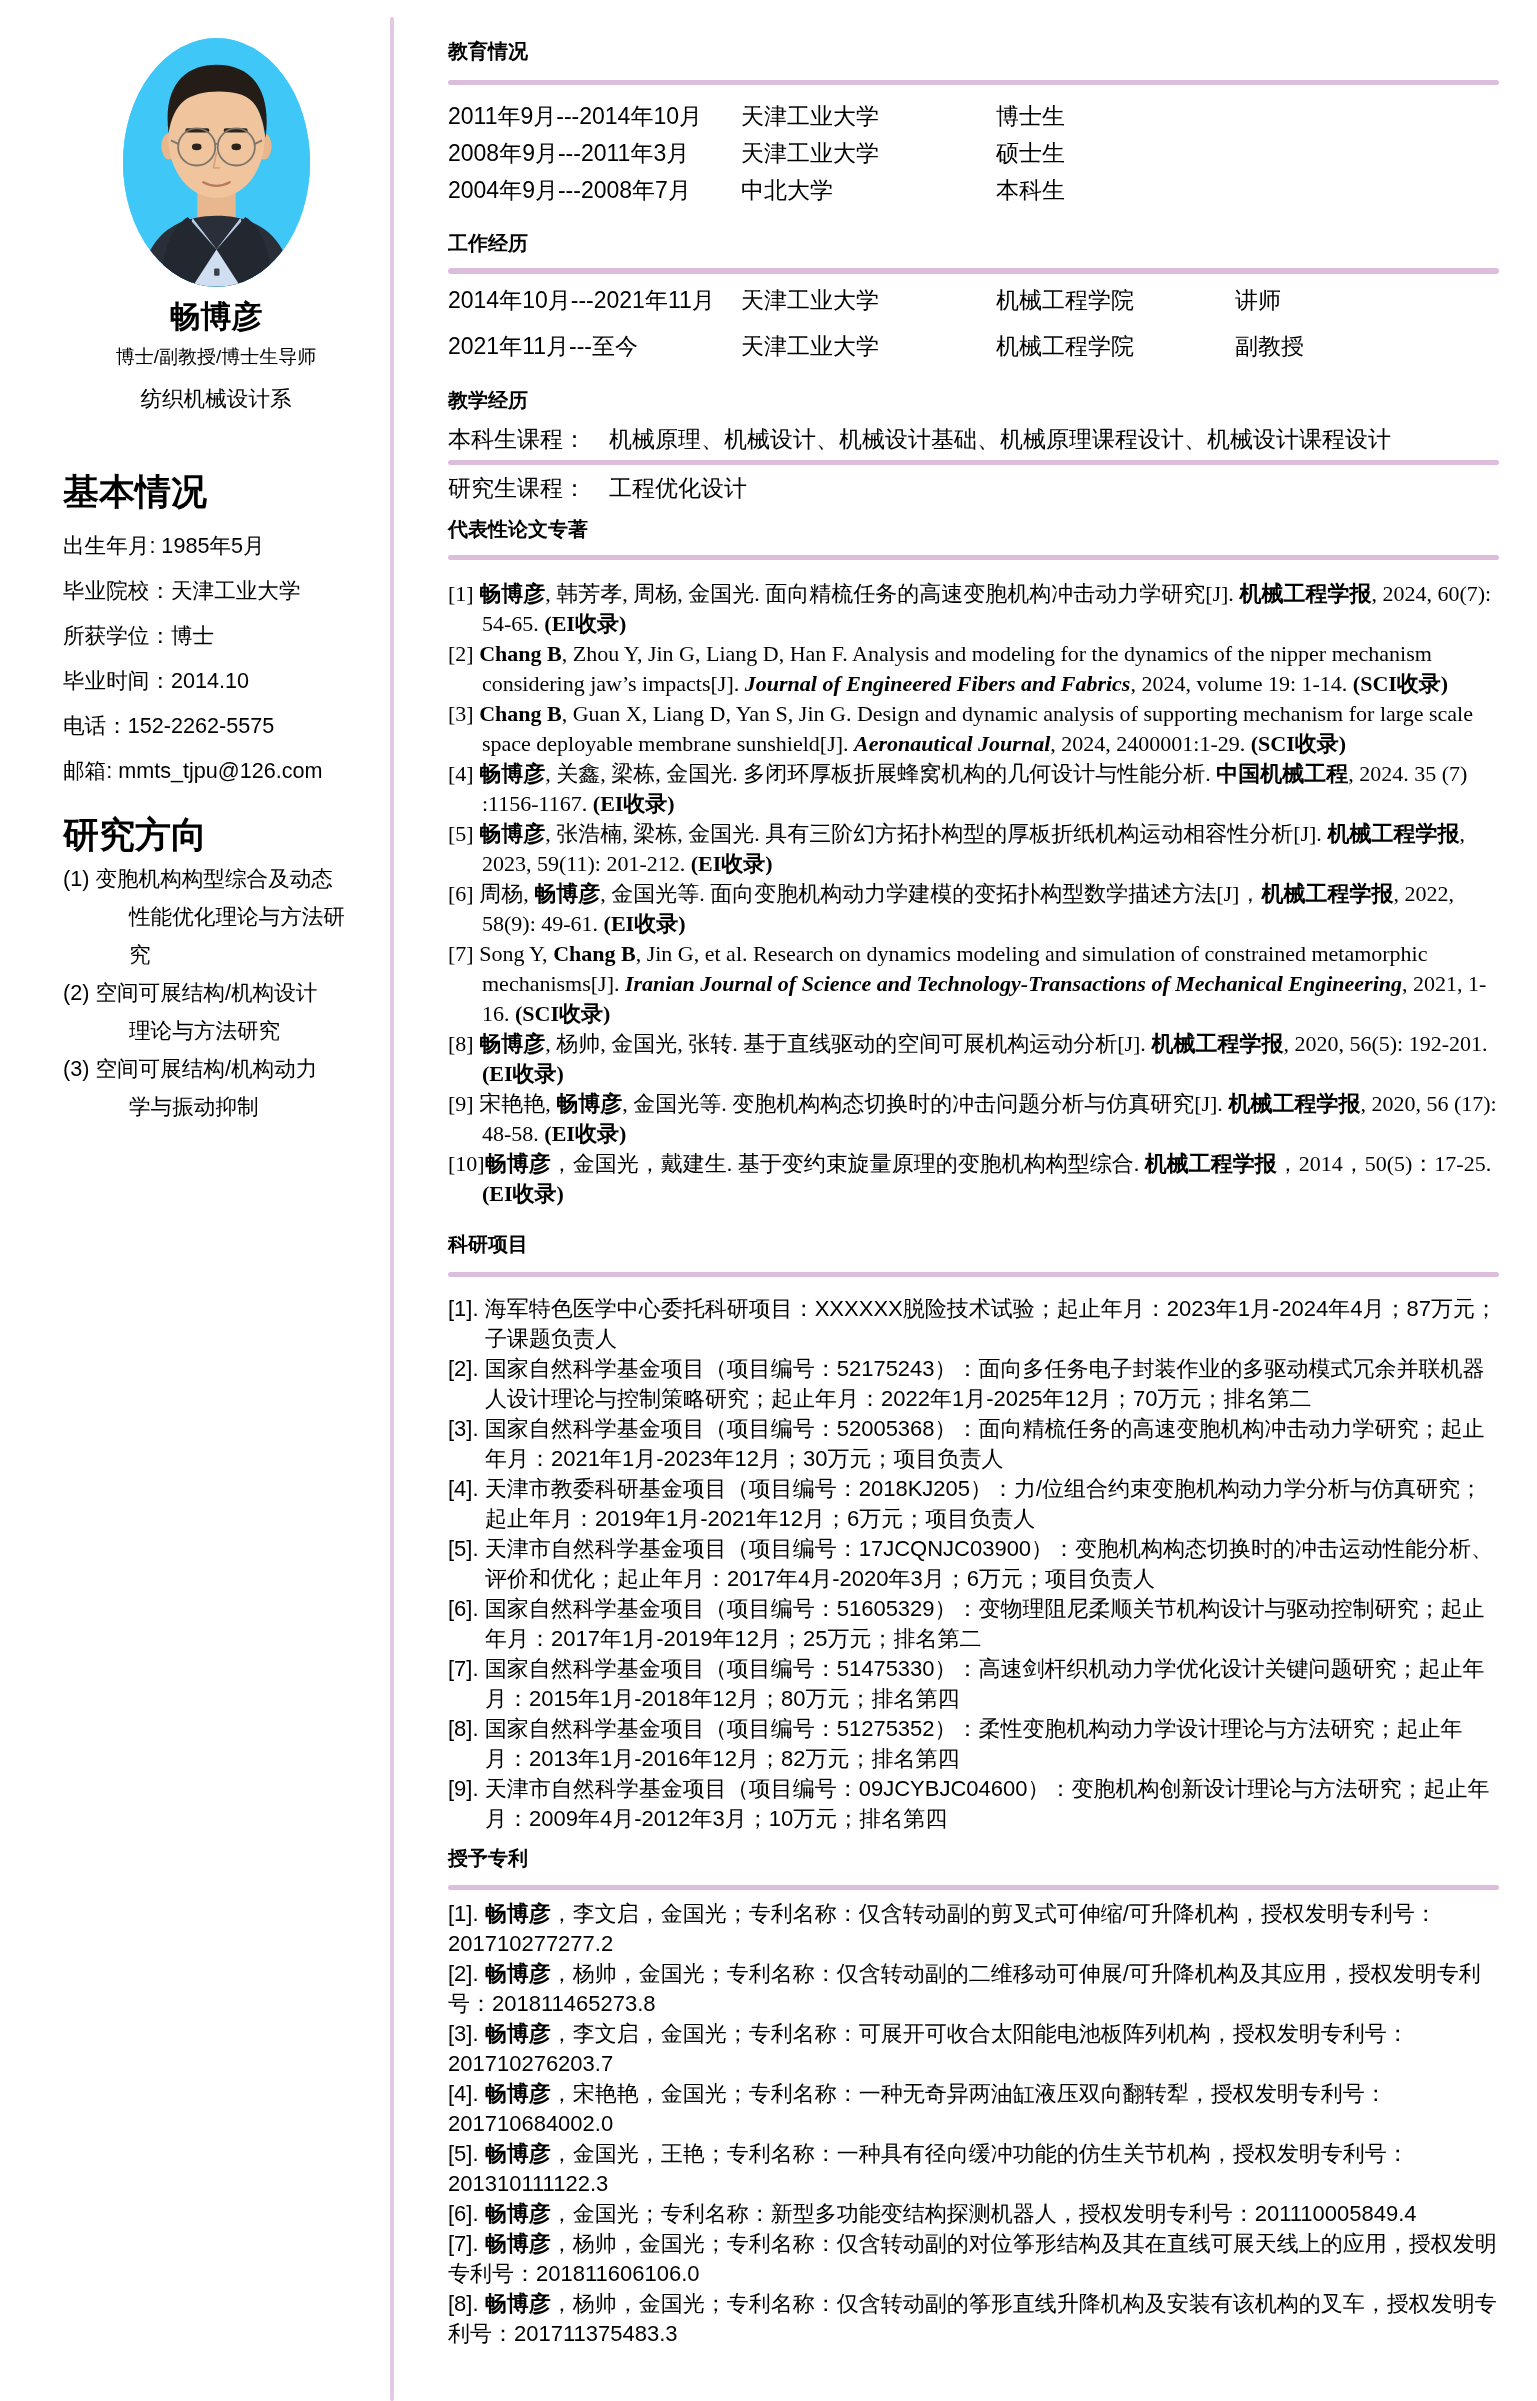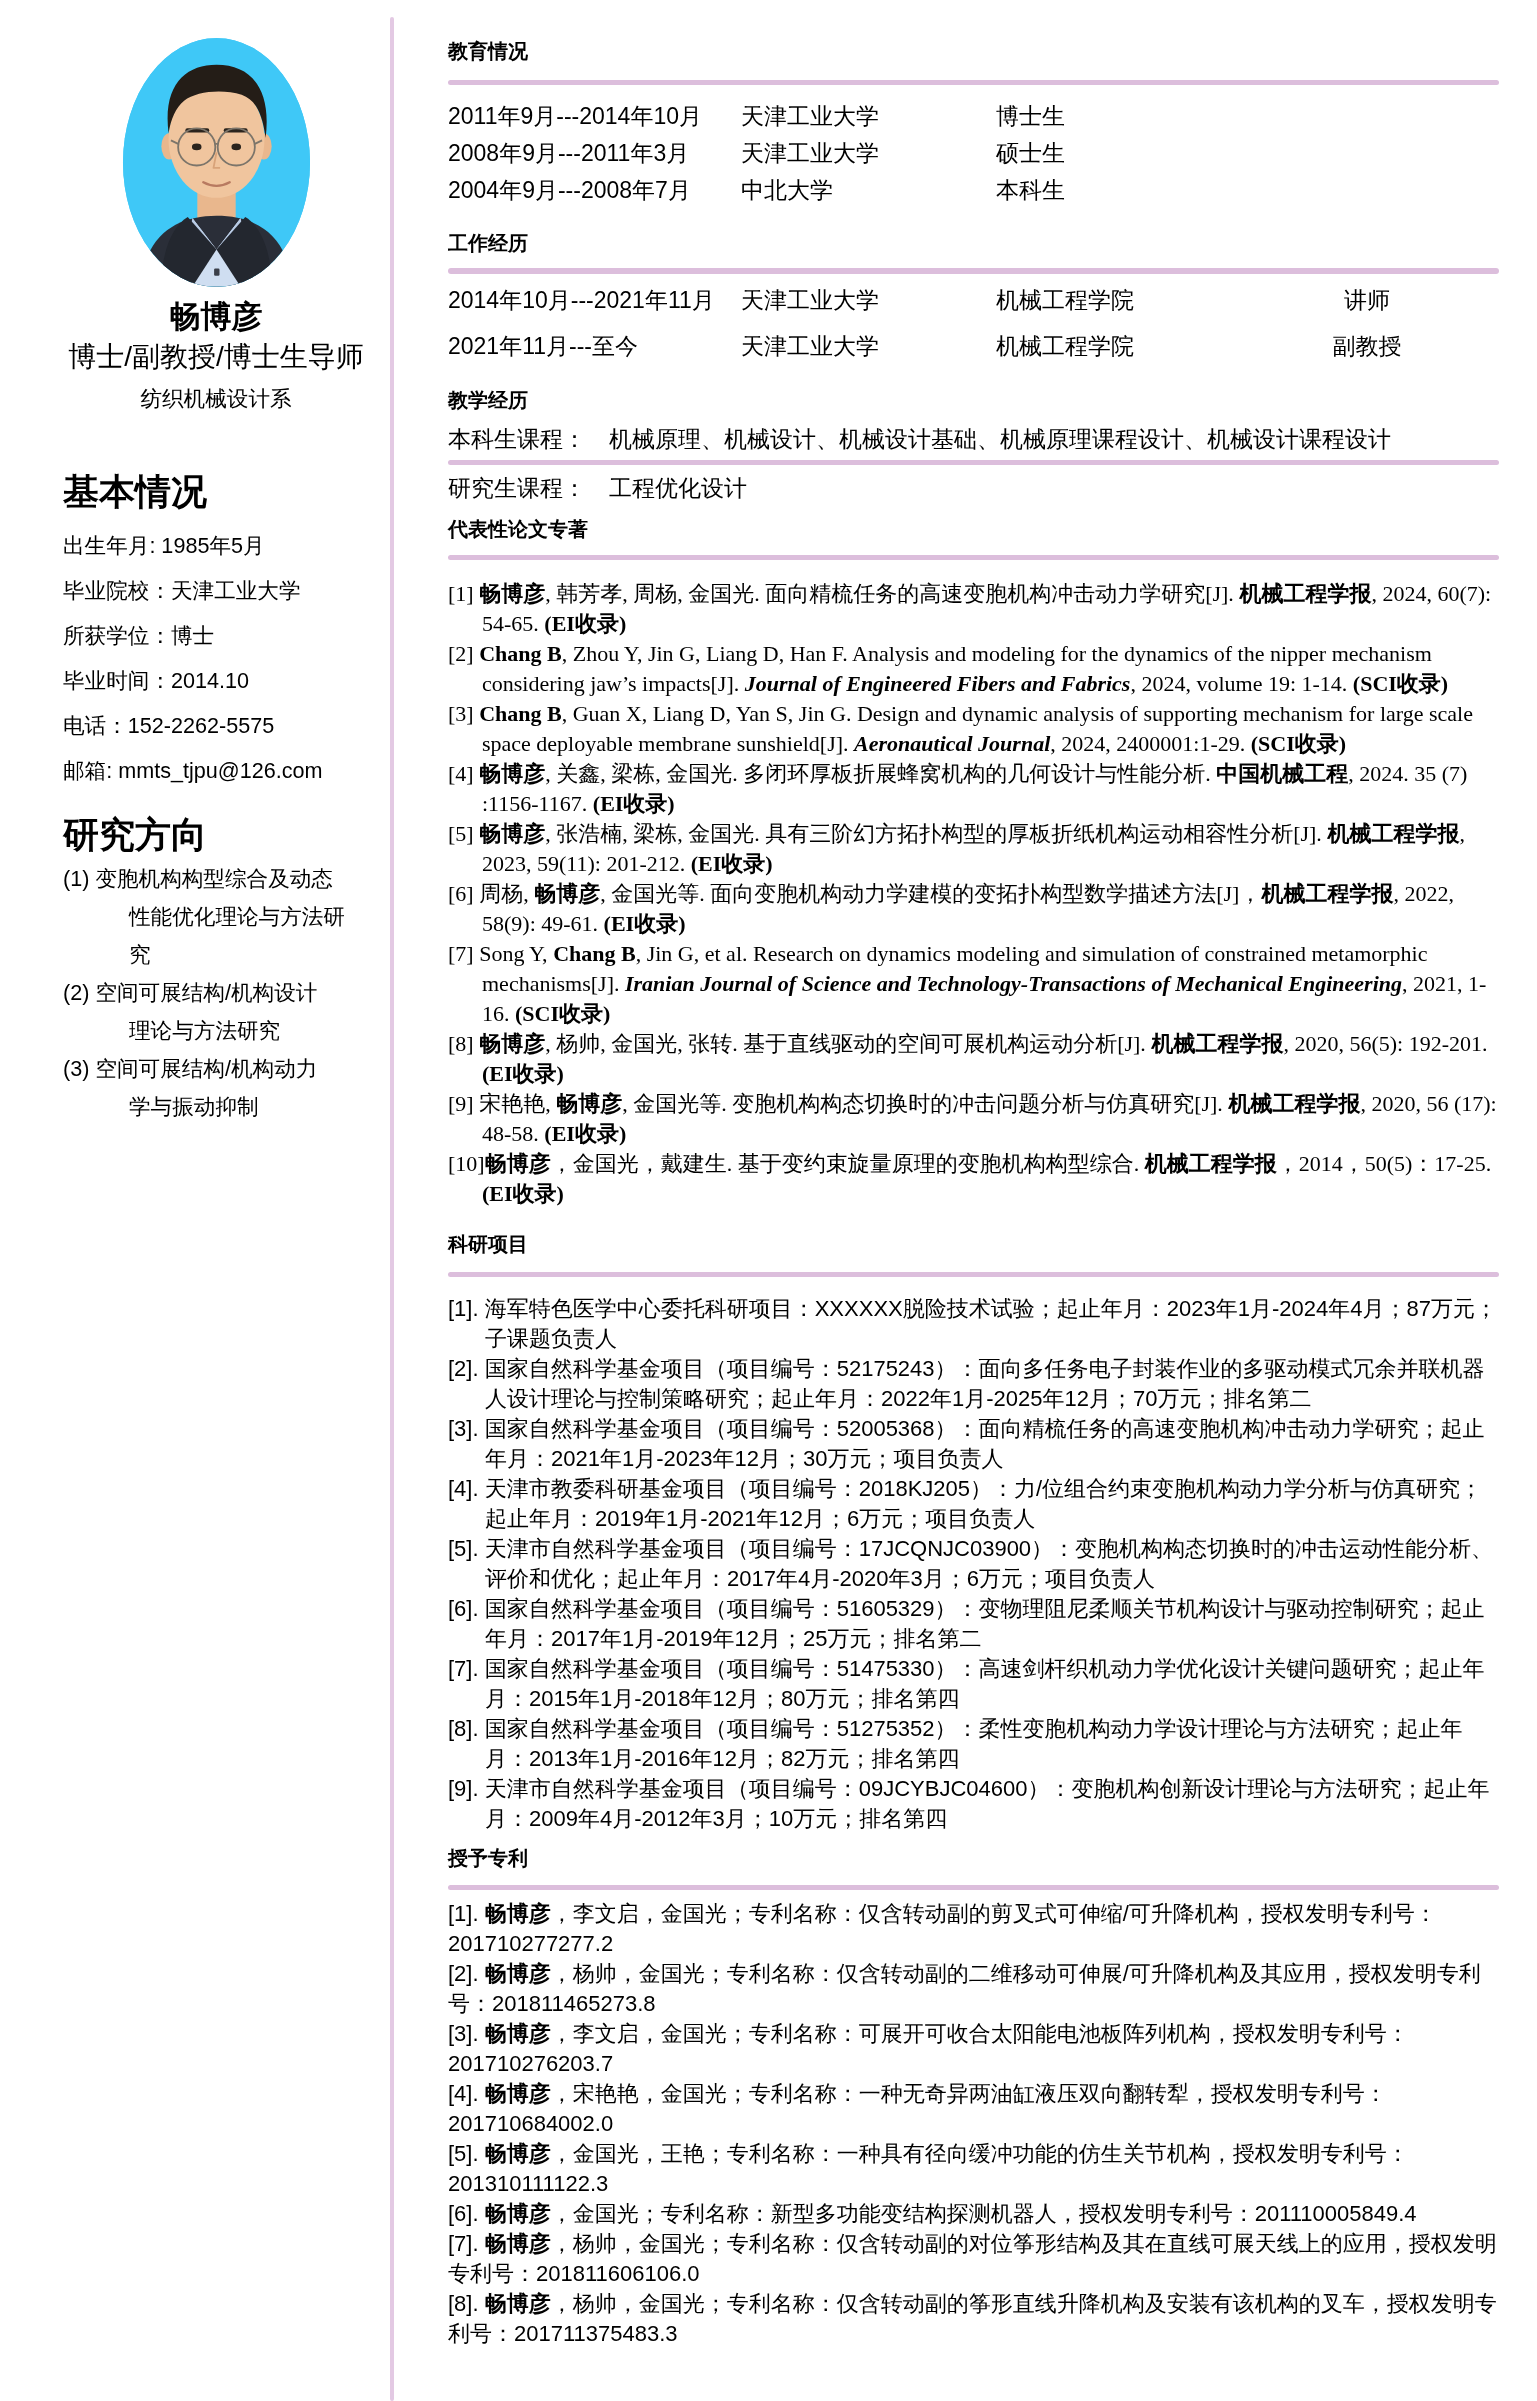--- a/index.html
+++ b/index.html
@@ -21,21 +21,21 @@
     background:var(--divider-line);border-radius:2.4px;}
 
   
   .sidebar{position:absolute;left:0;top:0;width:390px;height:100%;}
   .photo{
     margin:38px 0 0 123px;width:187px;height:249px;border-radius:50%;
     overflow:hidden;background:var(--photo-bg);
   }
   .id-block{margin-left:42px;width:348px;text-align:center;}
   .person-name{margin-top:12px;font-size:31px;font-weight:700;line-height:35px;}
-  .person-title{margin-top:9.6px;font-size:28px;line-height:26.4px;}
+  .person-title{margin-top:9.6px;font-size:19px;line-height:26.4px;}
   .person-dept{margin-top:15.6px;font-size:21.6px;line-height:26.4px;}
 
   .sb-section{margin-left:63px;margin-right:12px;}
   .sb-heading{font-size:36px;font-weight:700;line-height:31px;}
   .basic{margin-top:64px;}
   .basic-rows{margin-top:15.6px;}
   .info-row{font-size:21.6px;line-height:45px;white-space:nowrap;}
   .research{margin-top:26.4px;}
   .research-rows{margin-top:9.6px;}
   .ri{font-size:21.6px;line-height:38px;white-space:pre-line;
@@ -55,21 +55,21 @@
   .edu-table .c2{flex:1;}
   .hr-edu{margin-top:12px;}
 
   .work-heading{margin-top:14px;}
   .hr-work{margin-top:8.4px;}
   .work-table{margin-top:10.8px;}
   .work-table .trow{height:46px;}
   .work-table .c0{width:293px;}
   .work-table .c1{width:255px;}
   .work-table .c2{width:239px;}
-  .work-table .c3{flex:1;text-align:center;}
+  .work-table .c3{flex:1;}
 
   .teach-heading{margin-top:6px;}
   .teach-row{margin-top:8px;font-size:23px;line-height:28px;display:flex;}
   .teach-row .t-label{width:161px;flex:0 0 161px;}
   .teach-row .t-content{flex:1;}
   .hr-teach{margin-top:7.2px;}
   .teach-row2{margin-top:8.4px;}
 
   .papers-heading{margin-top:10.8px;}
   .hr-papers{margin-top:8.4px;}

